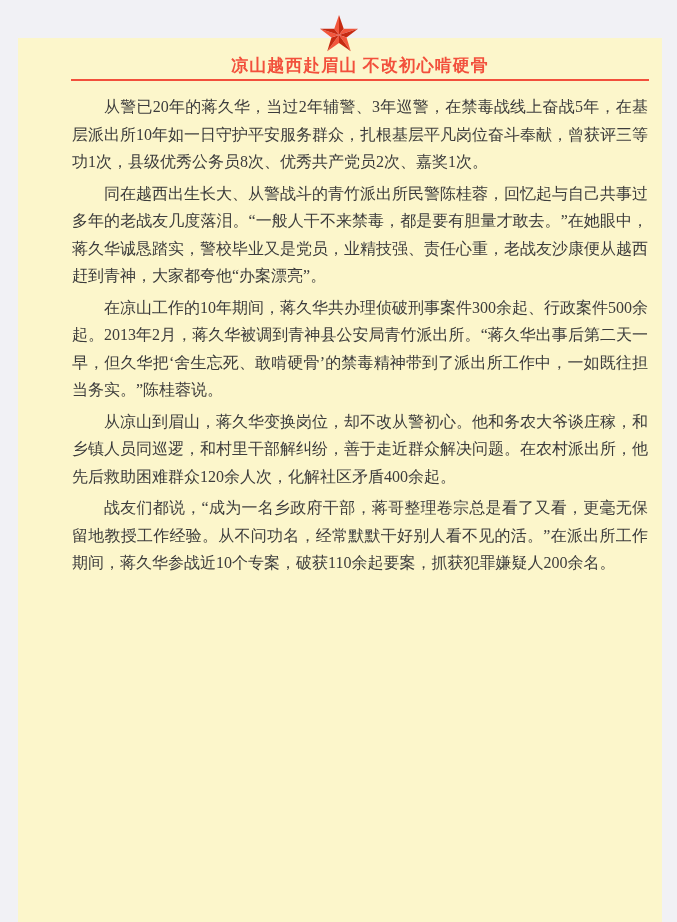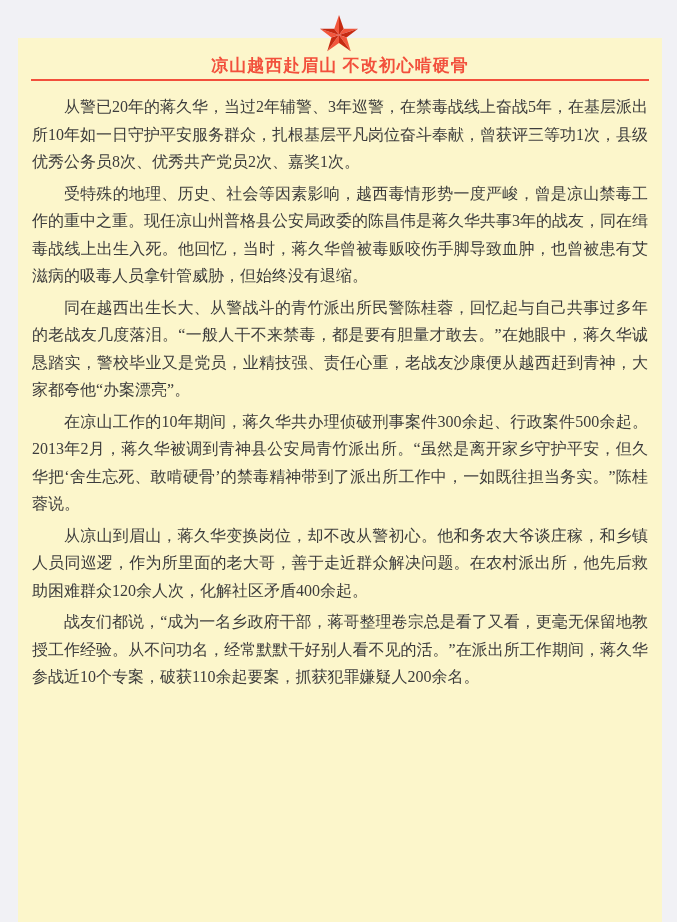--- a/index.html
+++ b/index.html
@@ -15,20 +15,21 @@
     width:677px;height:922px;
     background:var(--page-bg);
     overflow:hidden;
     font-family:"Liberation Serif","DejaVu Serif",serif;
   }
   .page{position:relative;width:677px;height:922px;}
   .card{
     position:absolute;left:18px;top:38px;width:644px;height:884px;
     background:var(--card-bg);
     box-sizing:border-box;
+    padding-left:40px;
   }
   .star{
     position:absolute;left:50%;top:13px;transform:translateX(-50%);
     width:42px;height:42px;z-index:2;
   }
   .title{
     margin:0;padding-top:17px;
     text-align:center;
     font-family:"Liberation Sans","DejaVu Sans",sans-serif;
     font-weight:bold;
@@ -71,21 +72,20 @@
       <polygon points="1.9,15.1 15.5,14.9 20,21" fill="var(--star-red-dark)"></polygon>
     </svg>
   </div>
 
   <div class="card">
     <h1 class="title">凉山越西赴眉山 不改初心啃硬骨</h1>
     <div class="divider"></div>
 
     <div class="article">
       <p>从警已20年的蒋久华，当过2年辅警、3年巡警，在禁毒战线上奋战5年，在基层派出所10年如一日守护平安服务群众，扎根基层平凡岗位奋斗奉献，曾获评三等功1次，县级优秀公务员8次、优秀共产党员2次、嘉奖1次。</p>
-      <p>受特殊的地理、历史、社会等因素影响，越西毒情形势一度严峻，曾是凉山禁毒工作的重中之重。现任凉山州普格县公安局政委的陈昌伟是蒋久华共事3年的战友，同在缉毒战线上出生入死。他回忆，当时，蒋久华曾被毒贩咬伤手脚导致血肿，也曾被患有艾滋病的吸毒人员拿针管威胁，但始终没有退缩。</p>
       <p>同在越西出生长大、从警战斗的青竹派出所民警陈桂蓉，回忆起与自己共事过多年的老战友几度落泪。“一般人干不来禁毒，都是要有胆量才敢去。”在她眼中，蒋久华诚恳踏实，警校毕业又是党员，业精技强、责任心重，老战友沙康便从越西赶到青神，大家都夸他“办案漂亮”。</p>
-      <p>在凉山工作的10年期间，蒋久华共办理侦破刑事案件300余起、行政案件500余起。2013年2月，蒋久华被调到青神县公安局青竹派出所。“虽然是离开家乡守护平安，但久华把‘舍生忘死、敢啃硬骨’的禁毒精神带到了派出所工作中，一如既往担当务实。”陈桂蓉说。</p>
-      <p>从凉山到眉山，蒋久华变换岗位，却不改从警初心。他和务农大爷谈庄稼，和乡镇人员同巡逻，作为所里面的老大哥，善于走近群众解决问题。在农村派出所，他先后救助困难群众120余人次，化解社区矛盾400余起。</p>
+      <p>在凉山工作的10年期间，蒋久华共办理侦破刑事案件300余起、行政案件500余起。2013年2月，蒋久华被调到青神县公安局青竹派出所。“蒋久华出事后第二天一早，但久华把‘舍生忘死、敢啃硬骨’的禁毒精神带到了派出所工作中，一如既往担当务实。”陈桂蓉说。</p>
+      <p>从凉山到眉山，蒋久华变换岗位，却不改从警初心。他和务农大爷谈庄稼，和乡镇人员同巡逻，和村里干部解纠纷，善于走近群众解决问题。在农村派出所，他先后救助困难群众120余人次，化解社区矛盾400余起。</p>
       <p>战友们都说，“成为一名乡政府干部，蒋哥整理卷宗总是看了又看，更毫无保留地教授工作经验。从不问功名，经常默默干好别人看不见的活。”在派出所工作期间，蒋久华参战近10个专案，破获110余起要案，抓获犯罪嫌疑人200余名。</p>
     </div>
   </div>
 
 </div>
 
 </body></html>

